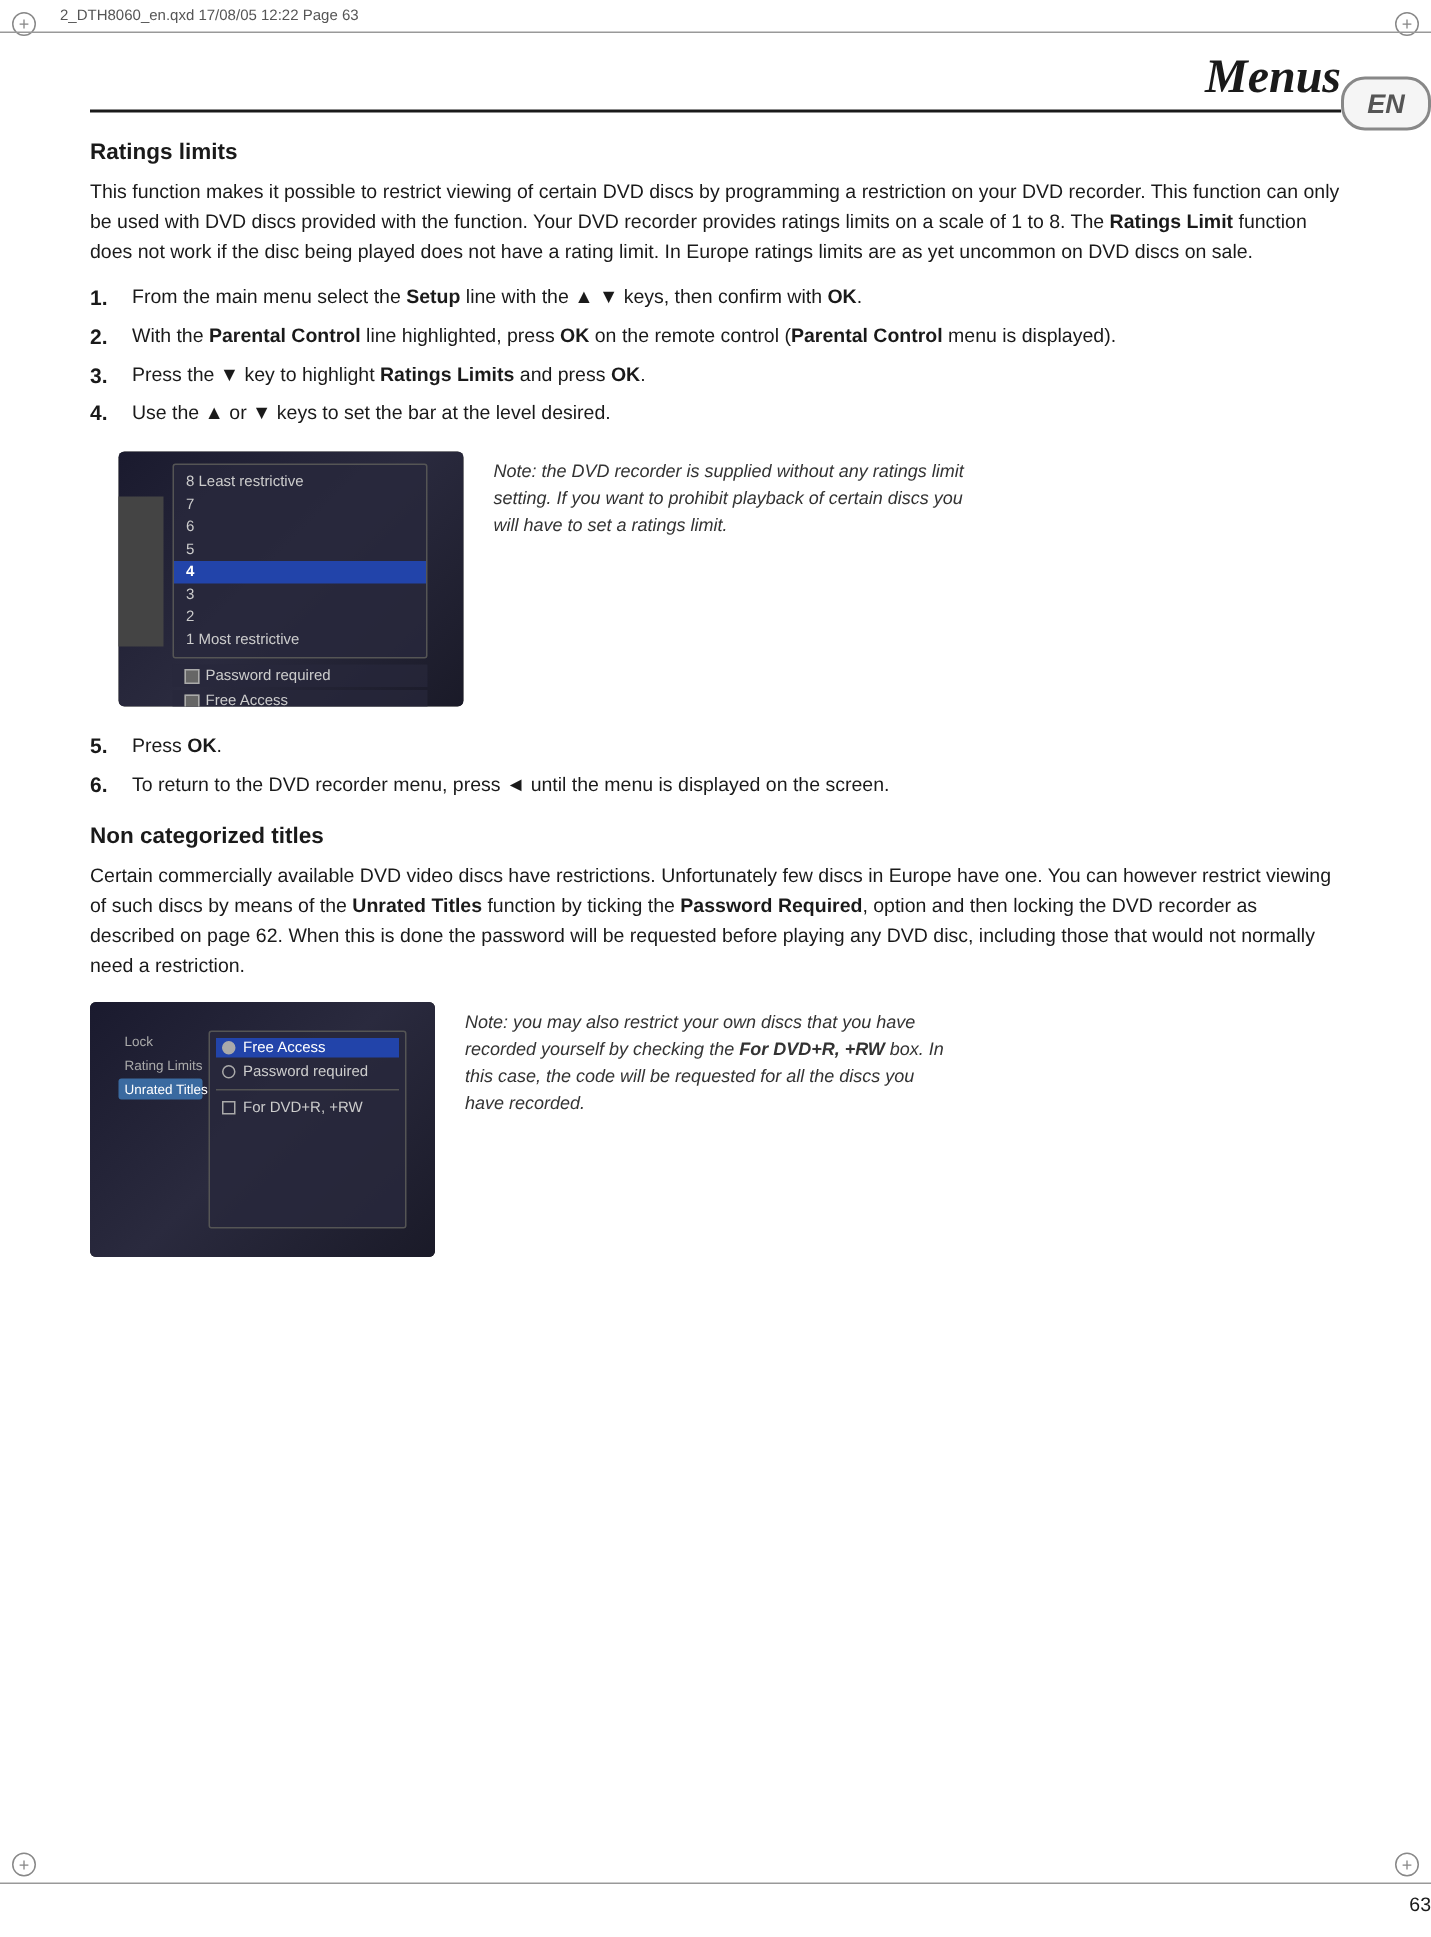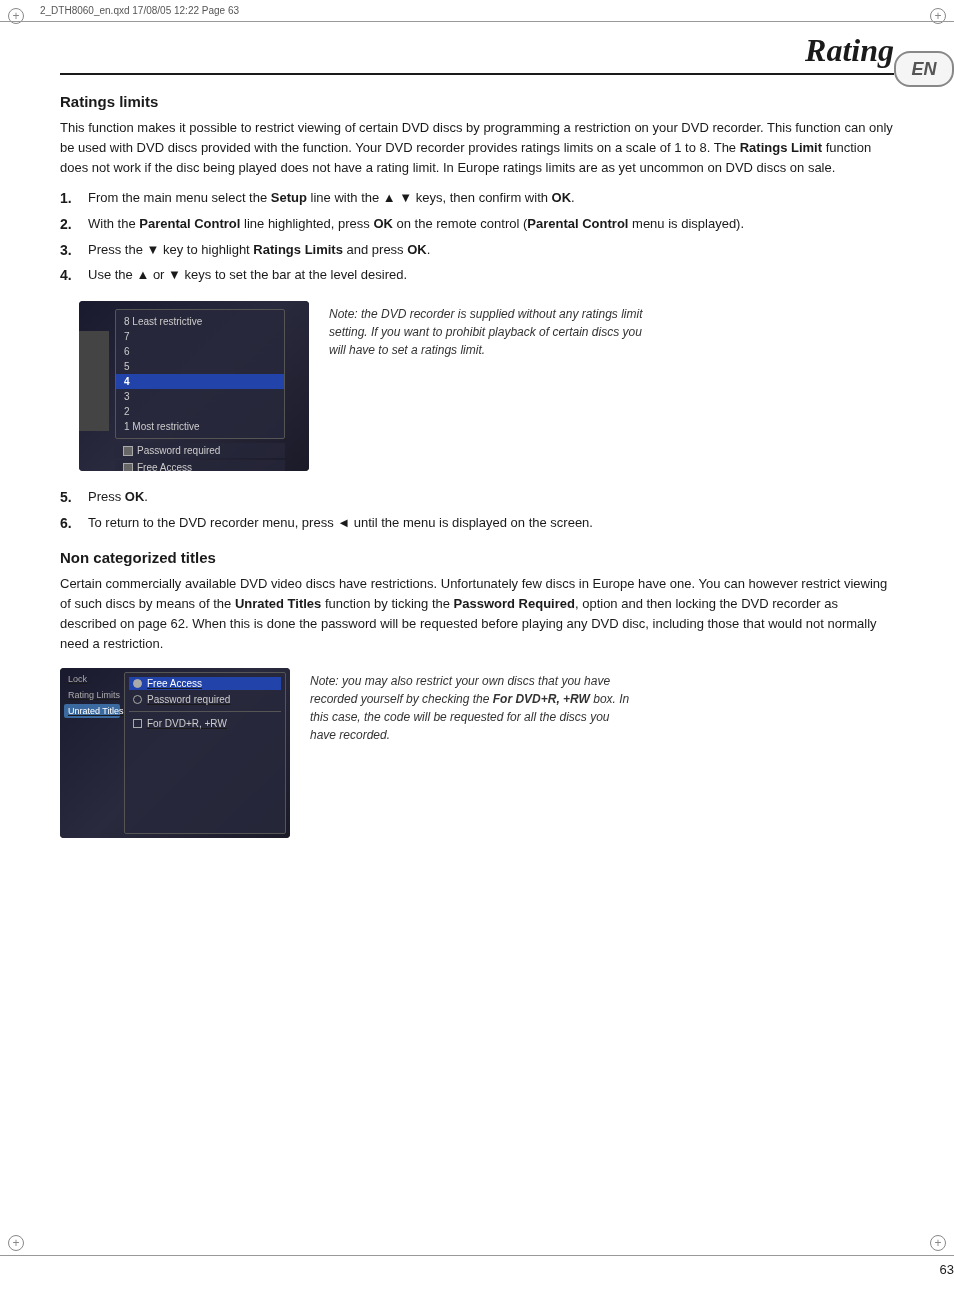--- a/index.html
+++ b/index.html
@@ -251,23 +251,22 @@
       border: 1px solid #aaa;
       flex-shrink: 0;
     }
 
     
     .dvd-menu2 {
       width: 100%;
       height: 100%;
       background: linear-gradient(135deg, #1a1a2e 0%, #2a2a3e 50%, #1a1a28 100%);
       display: flex;
-      padding: 4px;
+      padding: 19px;
       position: relative;
-      text-decoration: underline;
     }
 
     .dvd-sidebar {
       width: 60px;
       display: flex;
       flex-direction: column;
       gap: 2px;
       padding-right: 4px;
     }
 
@@ -361,21 +360,21 @@
 <div class="header-bar">
   <span>2_DTH8060_en.qxd  17/08/05  12:22  Page 63</span>
 </div>
 
 <div class="en-badge">
   <span>EN</span>
 </div>
 
 <div class="page-content">
 
-  <div class="page-title">Rating</div>
+  <div class="page-title">Menus</div>
   <hr class="title-underline">
 
   <div>
     <div class="section-heading">Ratings limits</div>
 
     <p class="body-text">
       This function makes it possible to restrict viewing of certain DVD discs by programming a restriction on your DVD recorder. This function can only be used with DVD discs provided with the function. Your DVD recorder provides ratings limits on a scale of 1 to 8. The <b>Ratings Limit</b> function does not work if the disc being played does not have a rating limit. In Europe ratings limits are as yet uncommon on DVD discs on sale.
     </p>
 
     <ol class="numbered-list">

